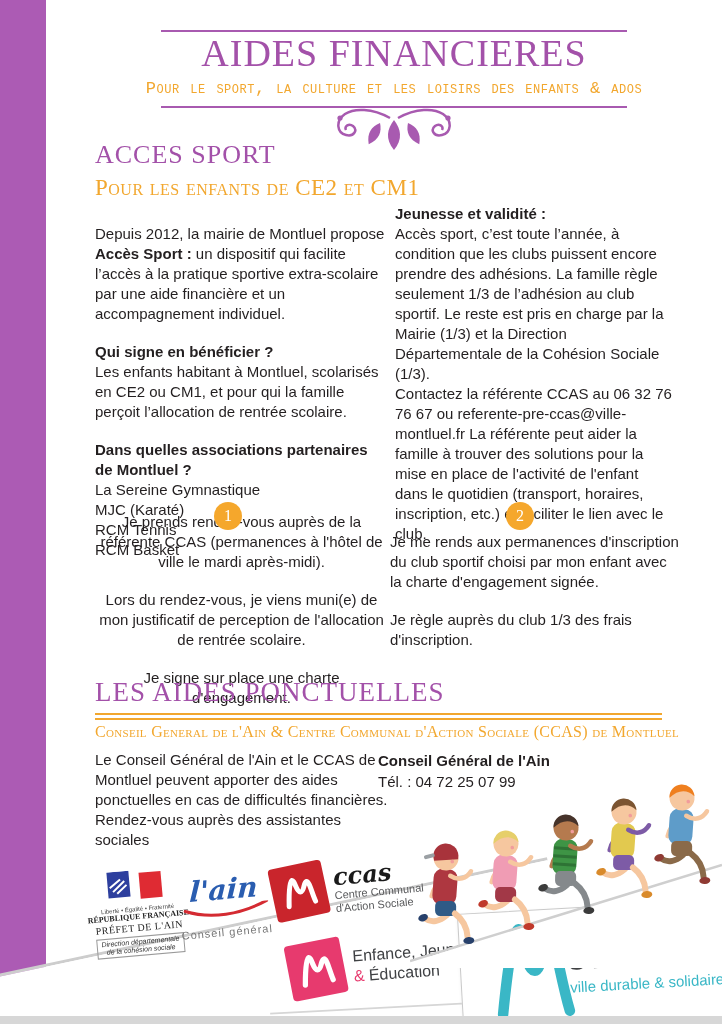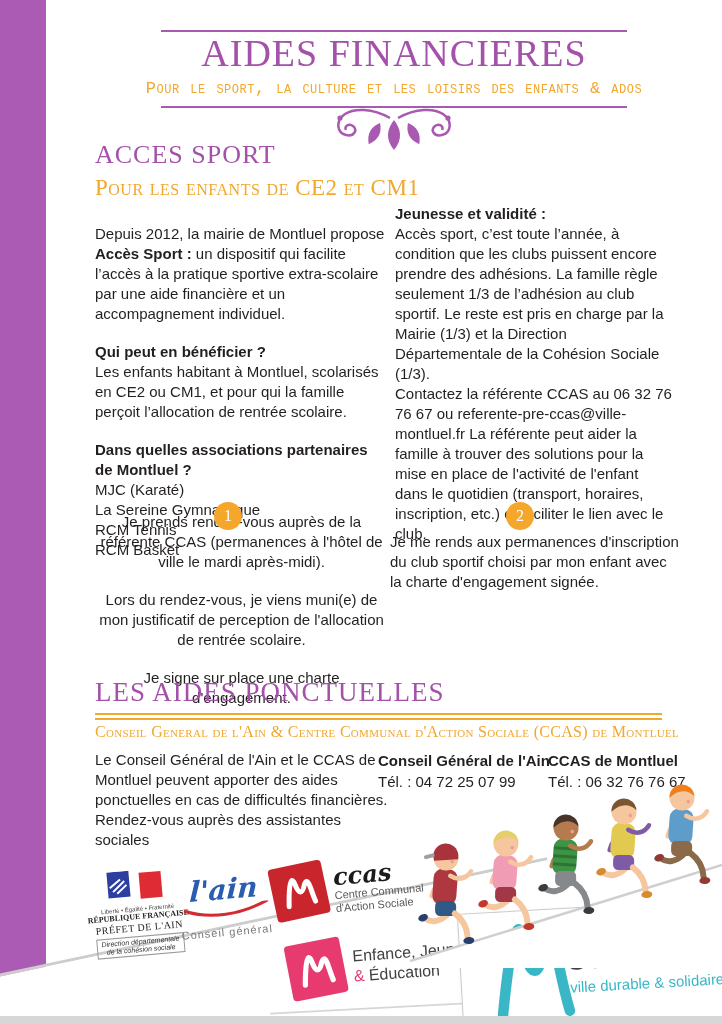--- a/index.html
+++ b/index.html
@@ -98,60 +98,57 @@
       <circle cx="26" cy="10" r="2.6" stroke="none"></circle>
       <circle cx="134" cy="10" r="2.6" stroke="none"></circle>
     </g>
   </svg>
 
   <div class="h-serif" id="h-acces">ACCES SPORT</div>
   <div class="h-serif" id="h-enfants">Pour les enfants de CE2 et CM1</div>
 
   <div class="txt" id="col-a">
     <p><span>Depuis 2012, la mairie de Montluel propose </span><span class="b">Accès Sport :</span><span> un dispositif qui facilite l’accès à la pratique sportive extra-scolaire par une aide financière et un accompagnement individuel.</span></p>
-    <p class="sp b">Qui peut en bénéficier ?</p>
+    <p class="sp b">Qui signe en bénéficier ?</p>
     <p>Les enfants habitant à Montluel, scolarisés en CE2 ou CM1, et pour qui la famille perçoit l’allocation de rentrée scolaire.</p>
     <p class="sp b">Dans quelles associations partenaires de Montluel ?</p>
+    <p>La Sereine Gymnastique</p>
     <p>MJC (Karaté)</p>
-    <p>La Sereine Gymnastique</p>
     <p>RCM Tennis</p>
     <p>RCM Basket</p>
   </div>
 
   <div class="txt" id="col-b">
     <p class="b">Jeunesse et validité :</p>
     <p>Accès sport, c’est toute l’année, à condition que les clubs puissent encore prendre des adhésions. La famille règle seulement 1/3 de l’adhésion au club sportif.  Le reste est pris en charge par la Mairie (1/3) et la Direction Départementale de la Cohésion Sociale (1/3).</p>
     <p>Contactez la référente CCAS au 06 32 76 76 67 ou referente-pre-ccas@ville-montluel.fr La référente peut aider la famille à trouver des solutions pour la mise en place de l'activité de l'enfant dans le quotidien (transport, horaires, inscription, etc.) et faciliter le lien avec le club.</p>
   </div>
 
   <div class="step-circle" id="c1">1</div>
   <div class="step-circle" id="c2">2</div>
 
   <div class="txt" id="step1">
     <p>Je prends rendez-vous auprès de la référente CCAS (permanences à l'hôtel de ville le mardi après-midi).</p>
     <p class="sp">Lors du rendez-vous, je viens muni(e) de mon justificatif de perception de l'allocation de rentrée scolaire.</p>
     <p class="sp">Je signe sur place une charte d'engagement.</p>
   </div>
   <div class="txt" id="step2">
     <p>Je me rends aux permanences d'inscription du club sportif choisi par mon enfant avec la charte d'engagement signée.</p>
+    <p class="sp">Je règle auprès du club 1/3 des frais d'inscription.</p>
   </div>
 
   <div class="h-serif" id="h-ponctuelles">LES AIDES PONCTUELLES</div>
   <div class="gold-rule" style="top:713px"></div>
   <div class="gold-rule" style="top:718px"></div>
   <div class="h-serif" id="h-conseil">Conseil General de l'Ain &amp; Centre Communal d'Action Sociale (CCAS) de Montluel</div>
 
   <div class="txt" id="pon-body">Le Conseil Général de l'Ain et le CCAS de Montluel peuvent apporter des aides ponctuelles en cas de difficultés financières. Rendez-vous auprès des assistantes sociales</div>
   <div class="contact" id="contact-0">
     <div class="b">Conseil Général de l'Ain</div>
     <div>Tél. : 04 72 25 07 99</div>
-  </div>
-  <div class="contact" id="contact-1">
-    <div class="b">CCAS de Montluel</div>
-    <div>Tél. : 06 32 76 76 67</div>
   </div>
 
   <div class="edge1"></div>
   <div class="band-cover"></div>
   <div class="edge2"></div>
   <div class="edge3"></div>
 
   <svg id="kids" width="312" height="196" viewBox="0 0 312 196">
     <polygon points="0,190 312,94 312,196 0,196" fill="#ffffff"></polygon>
     <line x1="0" y1="189" x2="312" y2="93" stroke="#cfcfcf" stroke-width="2.5"></line>

